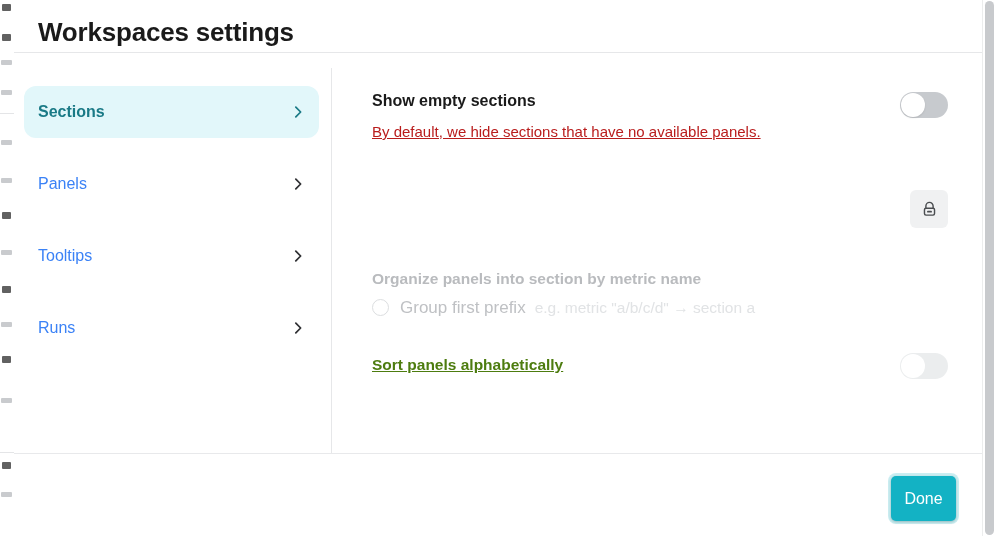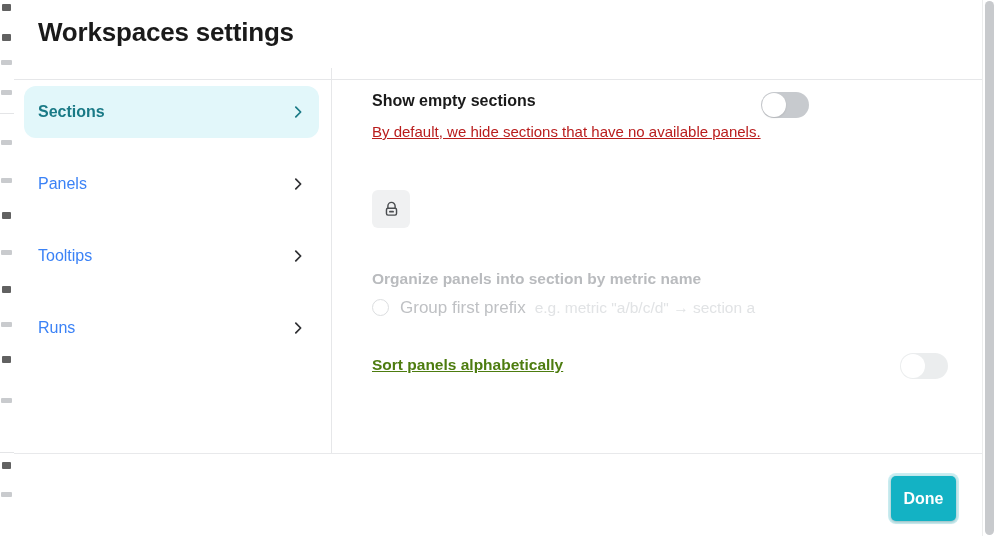--- a/index.html
+++ b/index.html
@@ -56,21 +56,21 @@
     width: 968px;
     height: 536px;
     background: #ffffff;
   }
 
   
   .modal-header {
     position: absolute;
     left: 0; top: 0;
     width: 968px;
-    height: 80px;
+    height: 53px;
     border-bottom: 1px solid #e6e7e9;
     box-sizing: border-box;
     text-decoration: underline;
   }
   .modal-title {
     position: absolute;
     left: 24px;
     top: 17px;
     font-size: 26px;
     font-weight: 700;
@@ -139,20 +139,21 @@
     width: 649px;
     height: 385px;
     box-sizing: border-box;
     padding: 22px 34px 0 39px;
   }
 
   .setting-row {
     position: relative;
     display: flex;
     align-items: flex-start;
+    justify-content: space-between;
   }
   .setting-text { max-width: 520px; }
 
   .setting-title {
     font-size: 16px;
     font-weight: 700;
     color: #1a1a1a;
     line-height: 22px;
     margin: 0;
   }
@@ -286,21 +287,21 @@
   .done-btn {
     position: absolute;
     right: 26px;
     top: 22px;
     width: 65px;
     height: 45px;
     border-radius: 5px;
     background: #13b2c4;
     color: #ffffff;
     font-size: 16px;
-    font-weight: 700;
+    font-weight: 400;
     font-family: "Liberation Sans", sans-serif;
     border: none;
     cursor: pointer;
     box-shadow: 0 0 0 3px rgba(19,178,196,.22), 0 1px 3px rgba(0,0,0,.28);
   }
 
   
   .scrollbar-track {
     position: absolute;
     right: 0;

